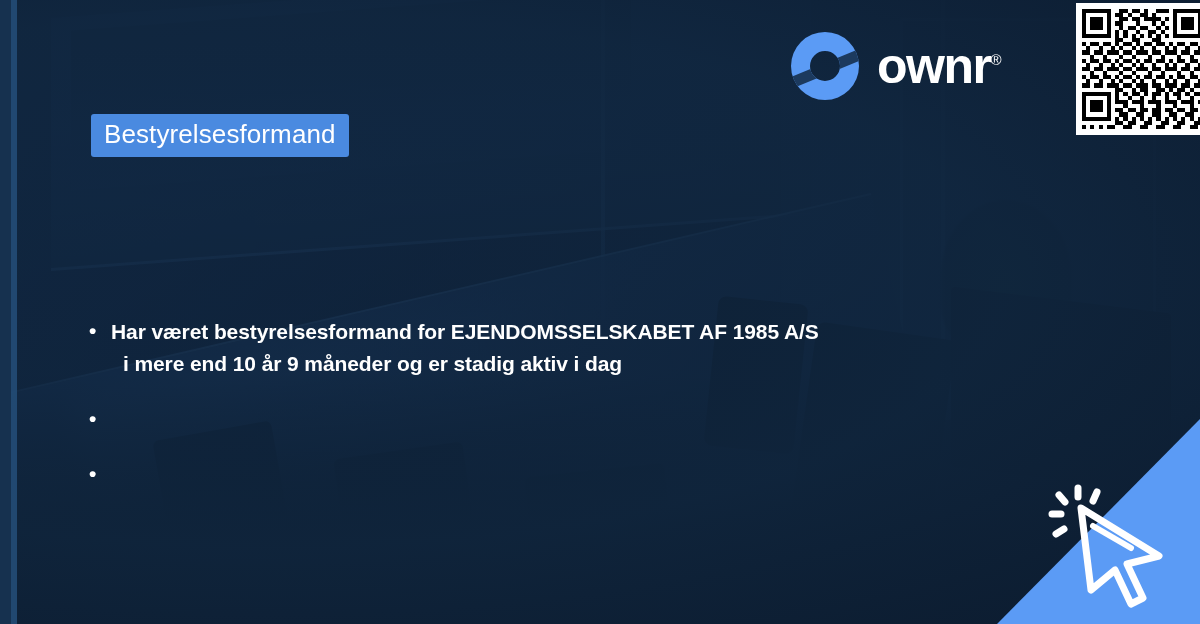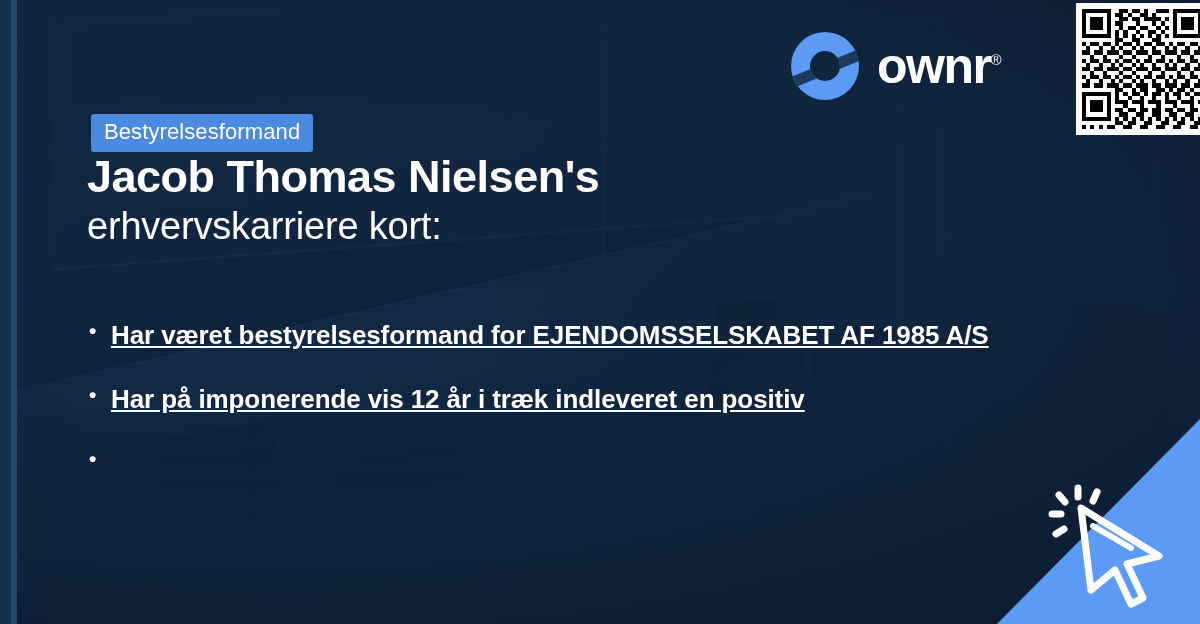--- a/index.html
+++ b/index.html
@@ -115,21 +115,21 @@
   .qr{
     position:absolute;left:1065px;top:3px;width:132px;height:132px;
     background:#ffffff;padding:6px;box-sizing:border-box;
   }
   .qr canvas,.qr svg{display:block;width:100%;height:100%;}
 
   
   .badge{
     position:absolute;left:80px;top:114px;
     background:#4a8ae0;color:#ffffff;
-    font-size:22px;padding:5px 13px 7px 13px;border-radius:3px;
+    font-size:26px;padding:5px 13px 7px 13px;border-radius:3px;
     letter-spacing:.1px;
   }
   .headline{
     position:absolute;left:76px;top:152px;width:900px;color:#ffffff;
   }
   .headline .l1{
     font-size:45px;font-weight:bold;line-height:1.12;letter-spacing:-.5px;
     display:block;
   }
   .headline .l2{
@@ -142,21 +142,21 @@
     position:absolute;left:78px;top:316px;width:960px;color:#ffffff;
   }
   .bullet{
     display:flex;align-items:flex-start;margin-bottom:25px;
   }
   .bullet .dot{
     flex:0 0 auto;width:22px;font-size:21px;line-height:1.45;
     font-weight:bold;
   }
   .bullet .txt{
-    font-size:26px;font-weight:bold;line-height:1.5;letter-spacing:-.1px;text-decoration:underline;
+    font-size:21px;font-weight:bold;line-height:1.5;letter-spacing:-.1px;
   }
   .bullet .txt .l2{display:block;padding-left:12px;}
 
   
   .corner-tri{
     position:absolute;right:0;bottom:0;width:214px;height:216px;
     background:#5b9bf5;
     clip-path:polygon(100% 0, 100% 100%, 0 100%);
   }
   .cursor-icon{
@@ -644,38 +644,34 @@
         <rect x="19" y="28" width="1" height="1" fill="#000000"></rect>
         <rect x="22" y="28" width="1" height="1" fill="#000000"></rect>
         <rect x="23" y="28" width="1" height="1" fill="#000000"></rect>
         <rect x="26" y="28" width="1" height="1" fill="#000000"></rect>
         <rect x="27" y="28" width="1" height="1" fill="#000000"></rect>
       </svg>
   </div>
 
   <div class="badge">Bestyrelsesformand</div>
 
-  <div class="headline">
-    <span class="l1">Jacob Thomas Nielsen's</span>
-    <span class="l2">erhvervskarriere kort:</span>
-  </div>
 
   <div class="bullets">
 
     <div class="bullet">
       <span class="dot">•</span>
       <span class="txt">
         <span>Har været bestyrelsesformand for EJENDOMSSELSKABET AF 1985 A/S</span>
+        <span class="l2">i mere end 10 år 9 måneder og er stadig aktiv i dag</span>
       </span>
     </div>
 
     <div class="bullet">
       <span class="dot">•</span>
       <span class="txt">
-        <span>Har på imponerende vis 12 år i træk indleveret en positiv</span>
       </span>
     </div>
 
     <div class="bullet">
       <span class="dot">•</span>
     </div>
 
   </div>
 
   <div class="corner-tri"></div>

